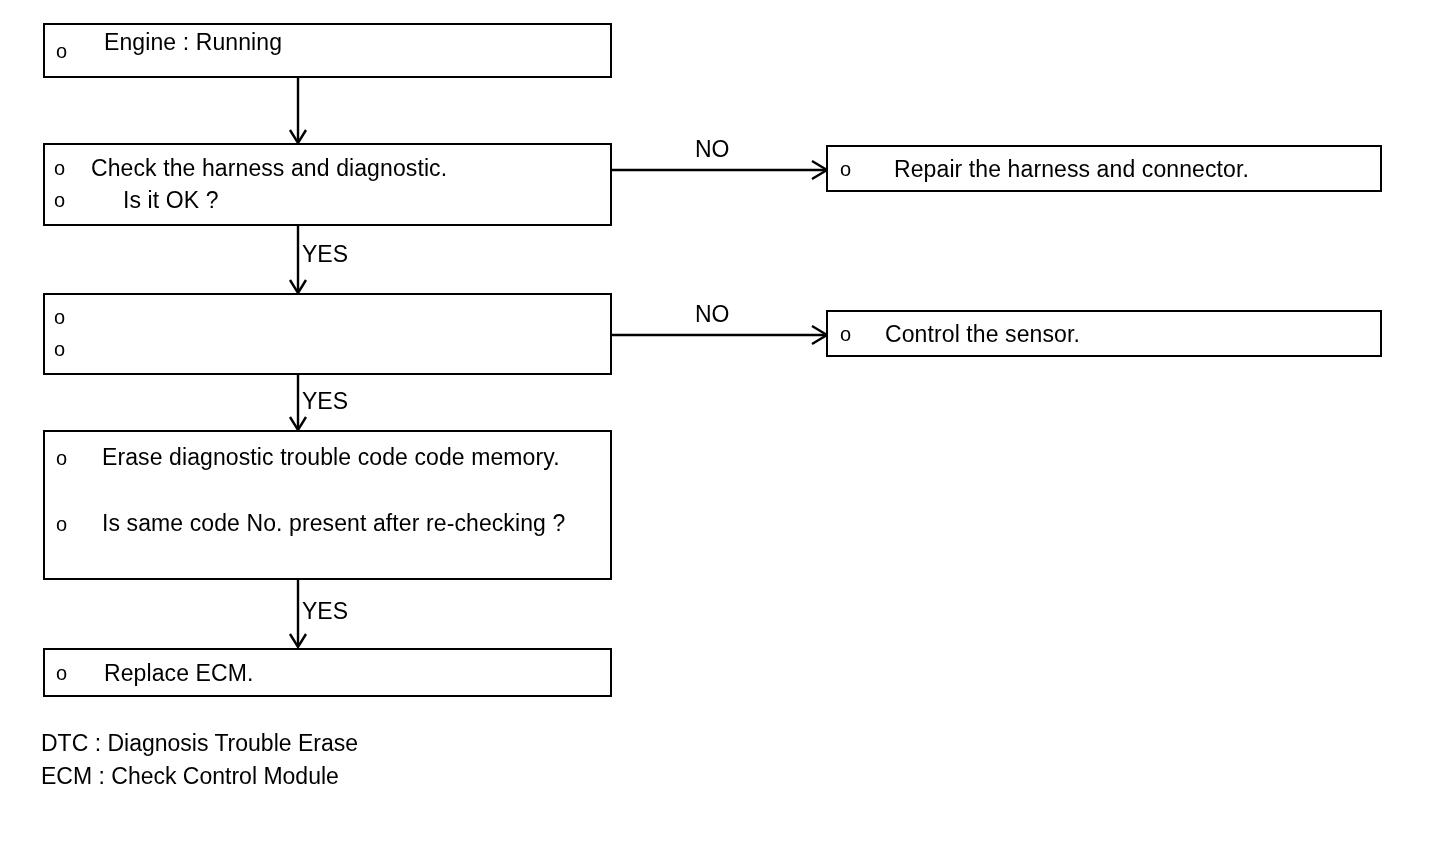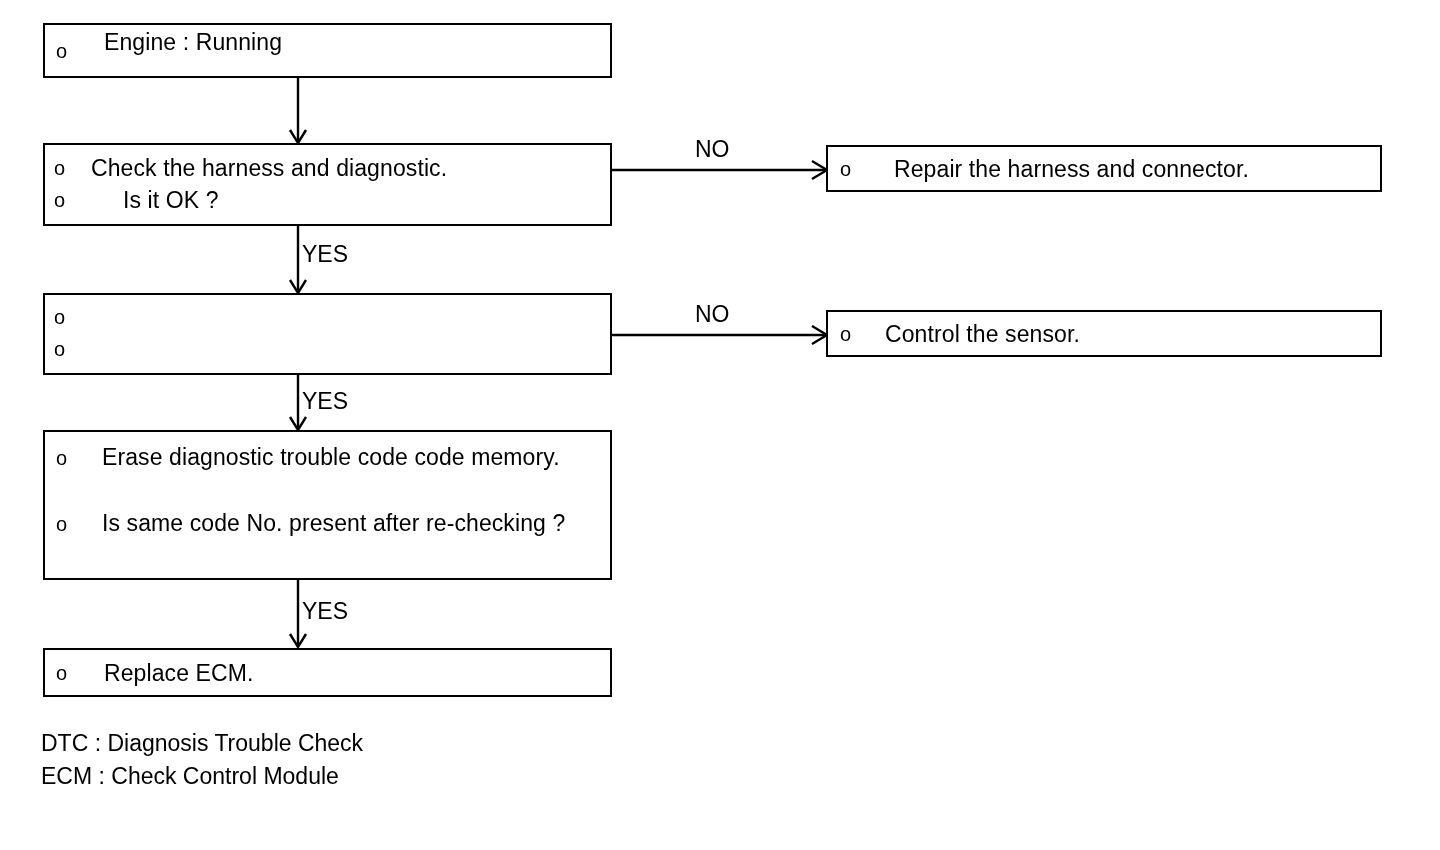--- a/index.html
+++ b/index.html
@@ -165,17 +165,17 @@
   <span class="label" style="left:302px; top:598px;">YES</span>
 
   <div class="box" style="left:43px; top:648px; width:569px; height:49px;">
     <div class="box-inner">
       <span class="bullet" style="left:11px; top:12px;">o</span>
       <span class="btext" style="left:59px; top:10px;text-align:center;">Replace ECM.</span>
     </div>
   </div>
 
   <div style="position:absolute; left:41px; top:728px;">
-    <span class="legend-line" style="left:0; top:0;">DTC : Diagnosis Trouble Check</span>
+    <span class="legend-line" style="left:0; top:0;">DTC : Diagnosis Trouble Erase</span>
     <span class="legend-line" style="left:0; top:33px;">ECM : Check Control Module</span>
   </div>
 
 </div>
 
 </body></html>

